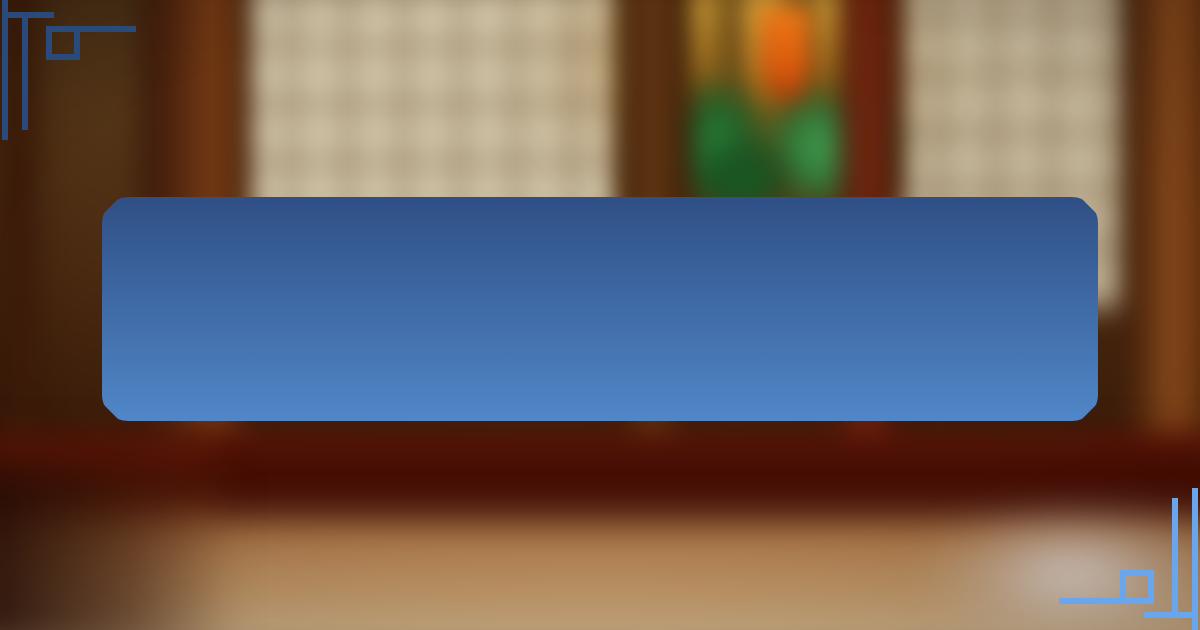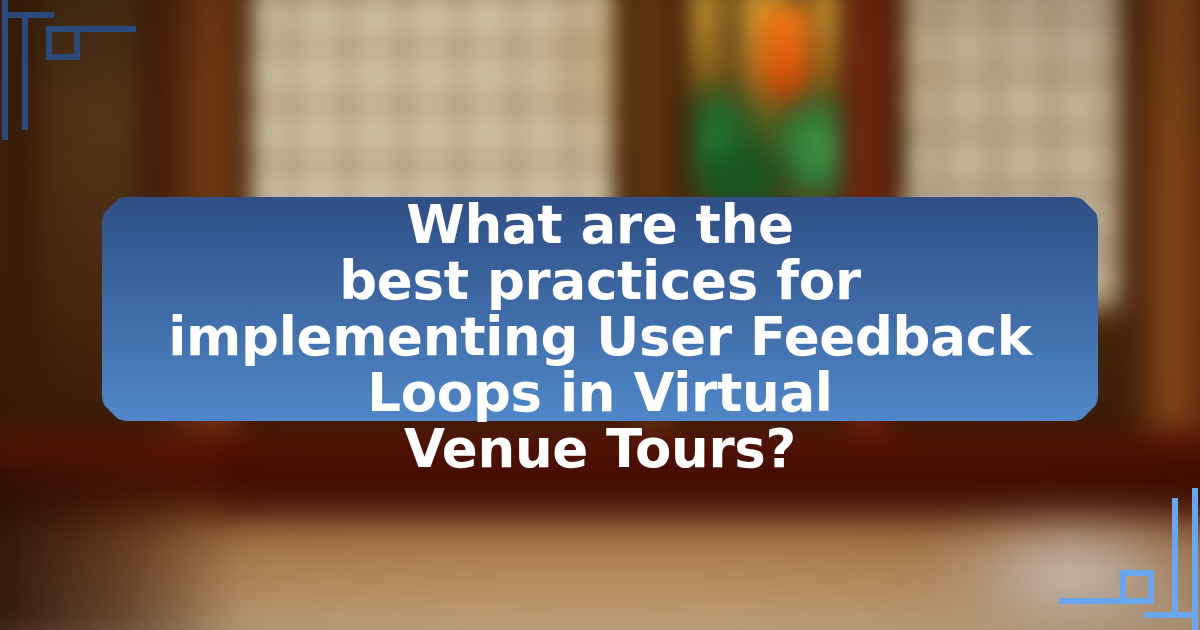--- a/index.html
+++ b/index.html
@@ -223,25 +223,20 @@
     <div class="dais-front"></div>
     <div class="floor"></div>
     <div class="floor-sheen"></div>
     <div class="floor-left-dark"></div>
     <div class="bg-soft"></div>
     <div class="vignette"></div>
   </div>
 
   <div id="title-banner"></div>
 
-  <div id="headline" style="color: rgb(255, 255, 255);">What are the
-best practices for
-implementing User Feedback
-Loops in Virtual
-Venue Tours?</div>
 
   <div class="corner" id="corner-tl">
     <span class="v-outer"></span>
     <span class="v-inner"></span>
     <span class="h-top"></span>
     <span class="h-long"></span>
     <span class="sq"></span>
   </div>
 
   <div class="corner" id="corner-br">

